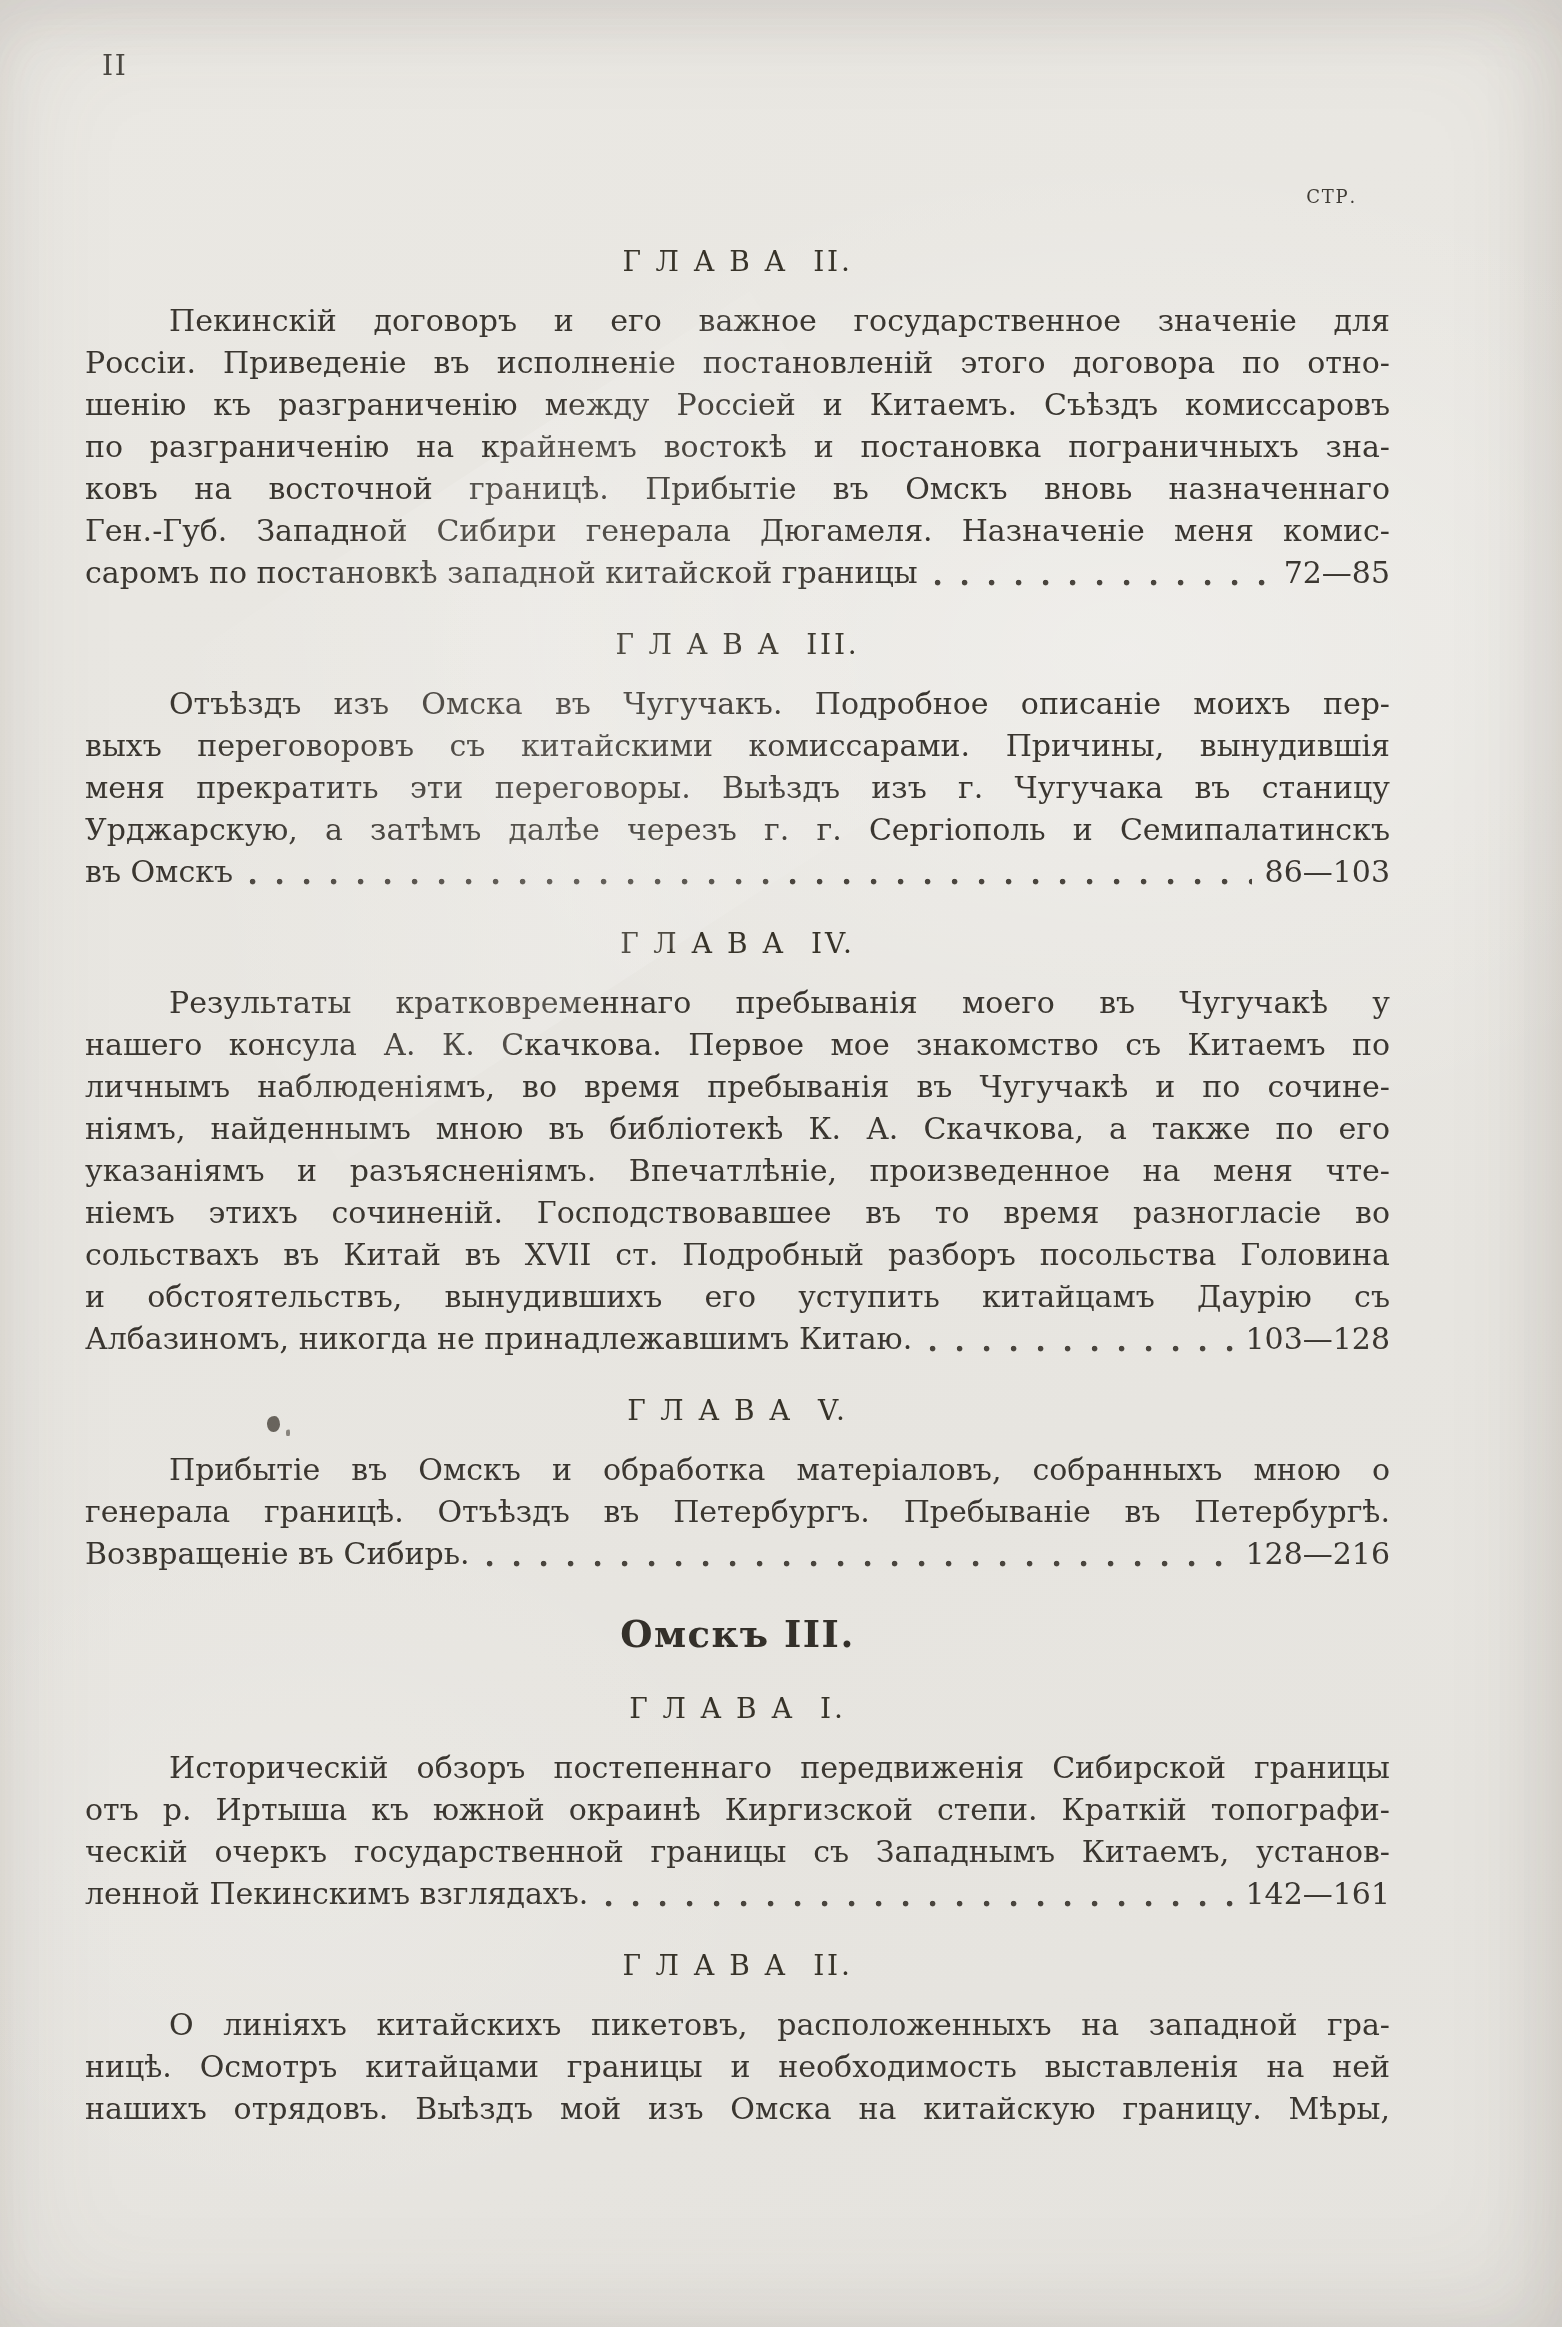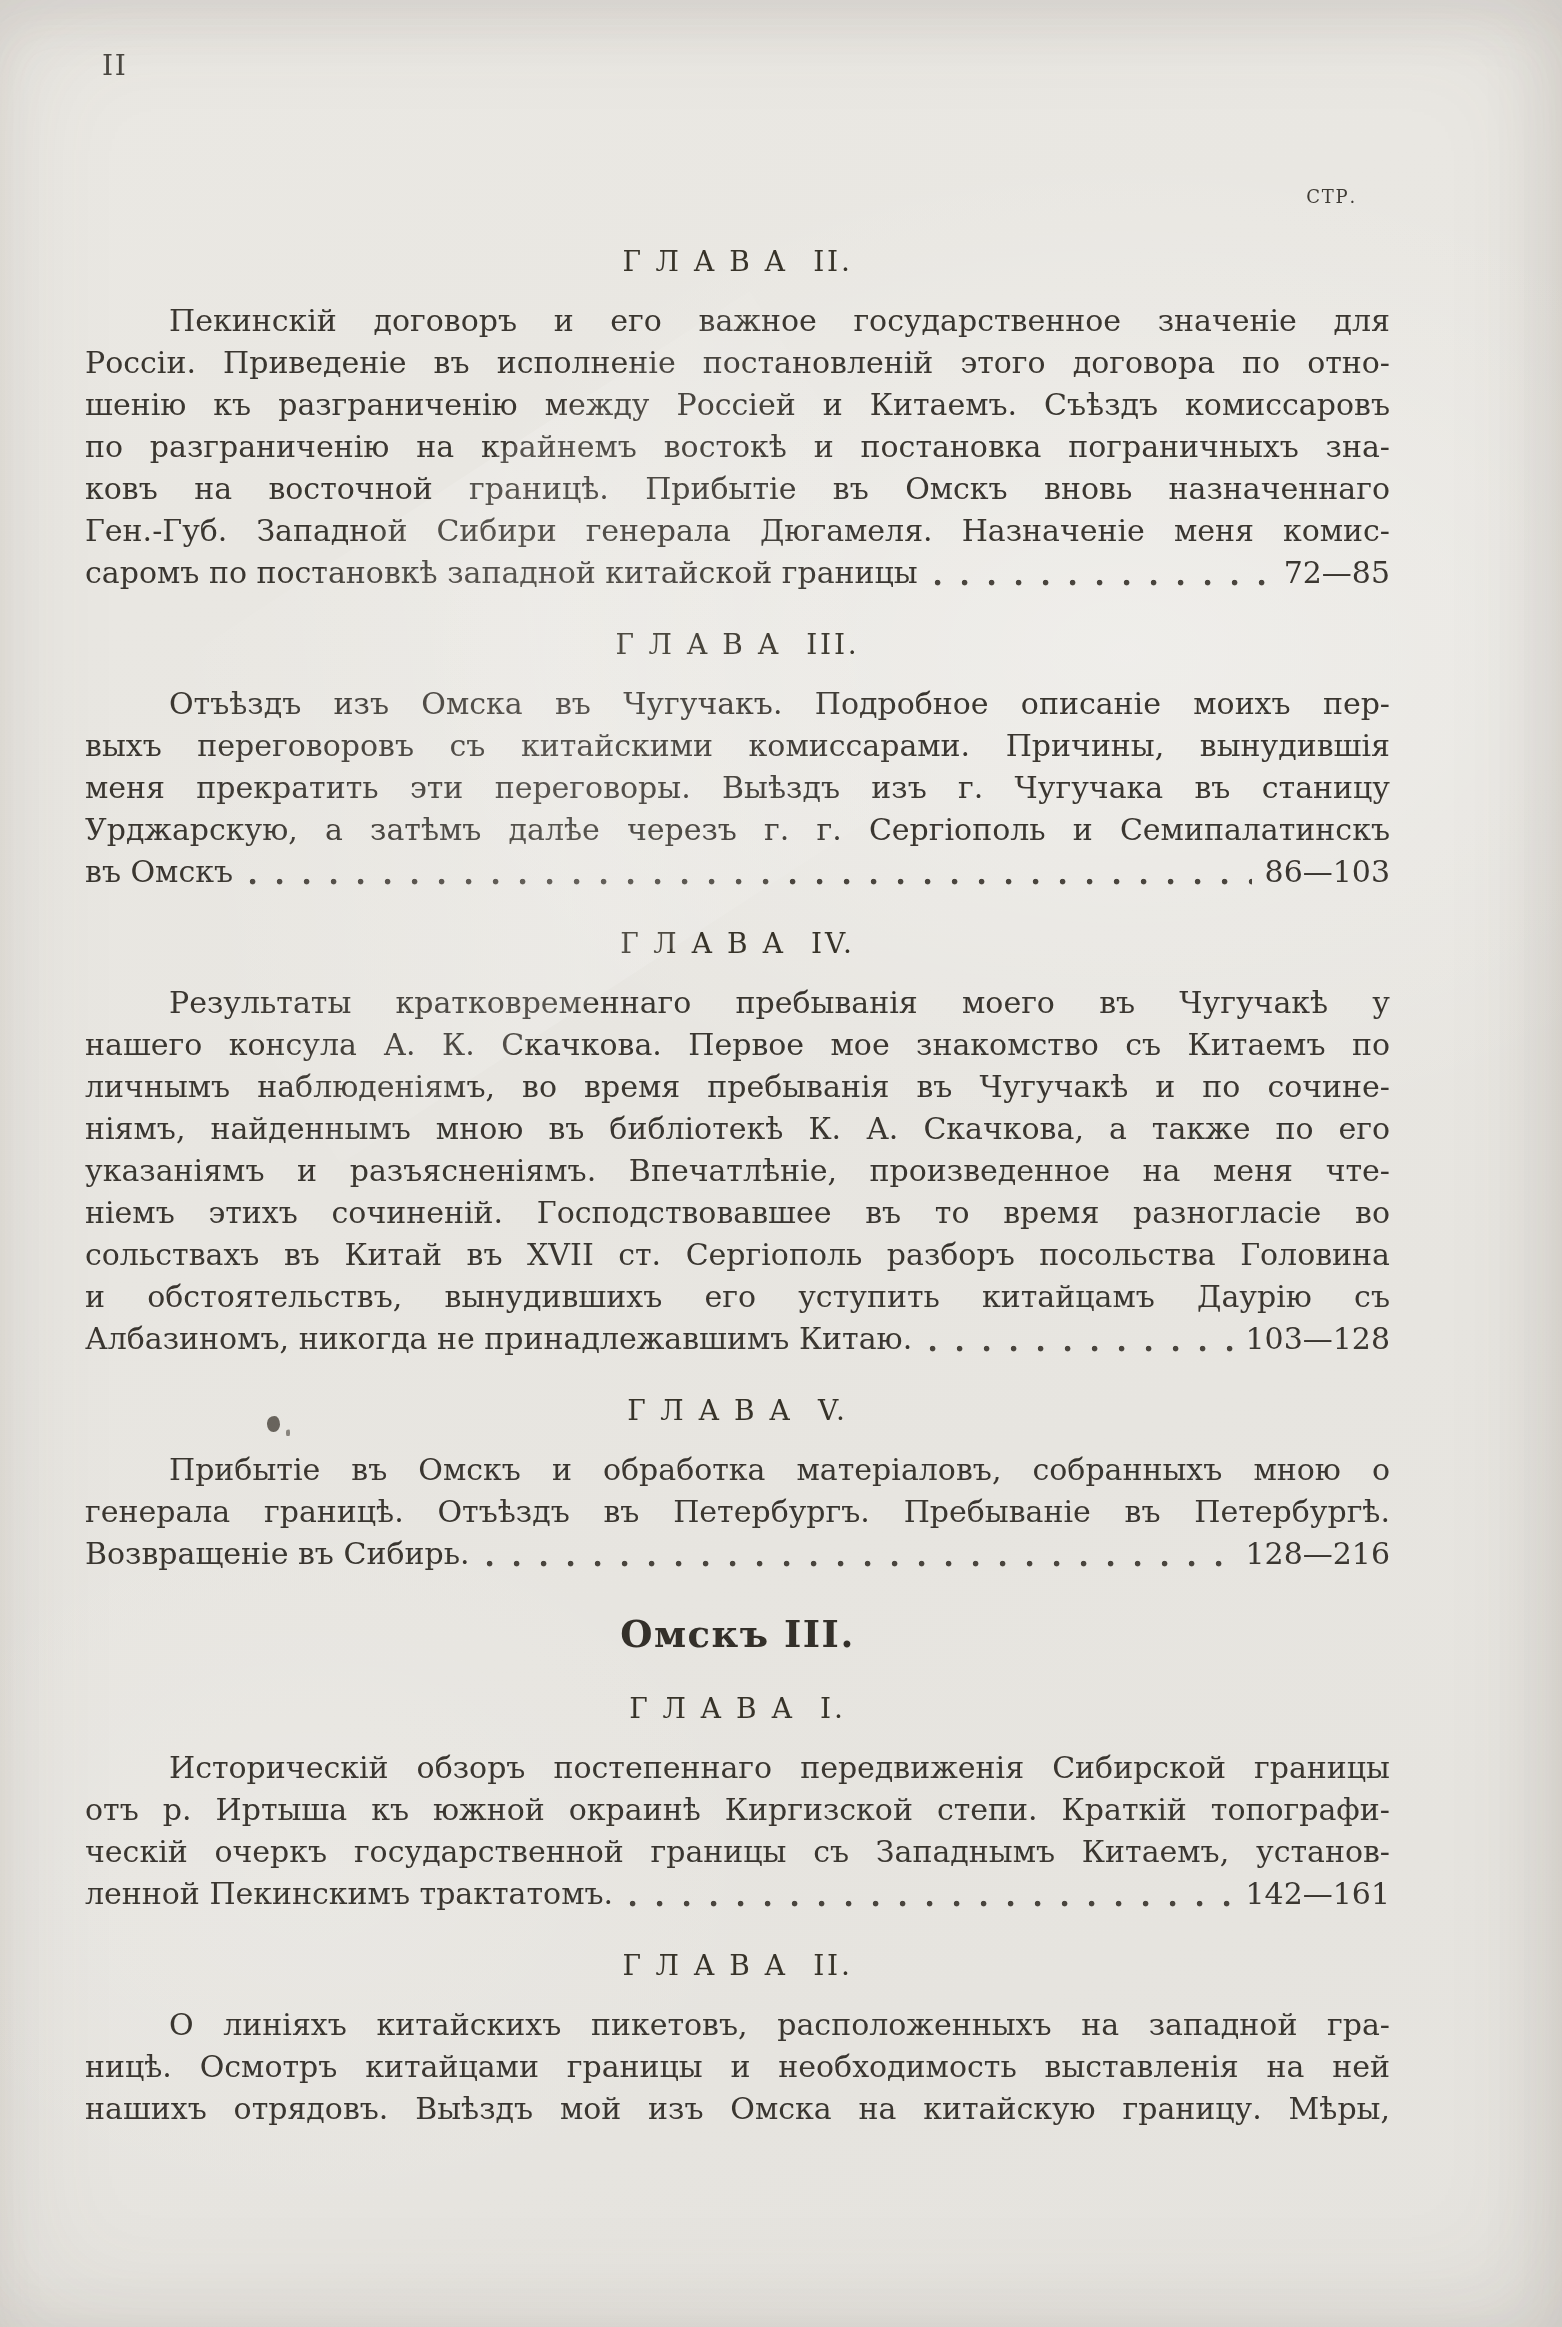--- a/index.html
+++ b/index.html
@@ -171,21 +171,21 @@
       <span class="ch-word">ГЛАВА</span>
       <span class="ch-roman">IV.</span>
     </h2>
     <div class="para">
       <div class="line first">Результаты кратковременнаго пребыванія моего въ Чугучакѣ у</div>
       <div class="line">нашего консула А. К. Скачкова. Первое мое знакомство съ Китаемъ по</div>
       <div class="line">личнымъ наблюденіямъ, во время пребыванія въ Чугучакѣ и по сочине-</div>
       <div class="line">ніямъ, найденнымъ мною въ библіотекѣ К. А. Скачкова, а также по его</div>
       <div class="line">указаніямъ и разъясненіямъ. Впечатлѣніе, произведенное на меня чте-</div>
       <div class="line">ніемъ этихъ сочиненій. Господствовавшее въ то время разногласіе во</div>
-      <div class="line">сольствахъ въ Китай въ XVII ст. Сергіополь разборъ посольства Головина</div>
+      <div class="line">сольствахъ въ Китай въ XVII ст. Подробный разборъ посольства Головина</div>
       <div class="line">и обстоятельствъ, вынудившихъ его уступить китайцамъ Даурію съ</div>
       <div class="leader-row">
         <span class="tail">Албазиномъ, никогда не принадлежавшимъ Китаю.</span>
         <span class="dots"></span>
         <span class="pages">103—128</span>
       </div>
     </div>
   </section>
 
   <section class="toc-section">
@@ -209,21 +209,21 @@
   <section class="toc-section">
     <h2 class="chapter-heading">
       <span class="ch-word">ГЛАВА</span>
       <span class="ch-roman">I.</span>
     </h2>
     <div class="para">
       <div class="line first">Историческій обзоръ постепеннаго передвиженія Сибирской границы</div>
       <div class="line">отъ р. Иртыша къ южной окраинѣ Киргизской степи. Краткій топографи-</div>
       <div class="line">ческій очеркъ государственной границы съ Западнымъ Китаемъ, установ-</div>
       <div class="leader-row">
-        <span class="tail">ленной Пекинскимъ трактатомъ.</span>
+        <span class="tail">ленной Пекинскимъ взглядахъ.</span>
         <span class="dots"></span>
         <span class="pages">142—161</span>
       </div>
     </div>
   </section>
 
   <section class="toc-section">
     <h2 class="chapter-heading">
       <span class="ch-word">ГЛАВА</span>
       <span class="ch-roman">II.</span>

